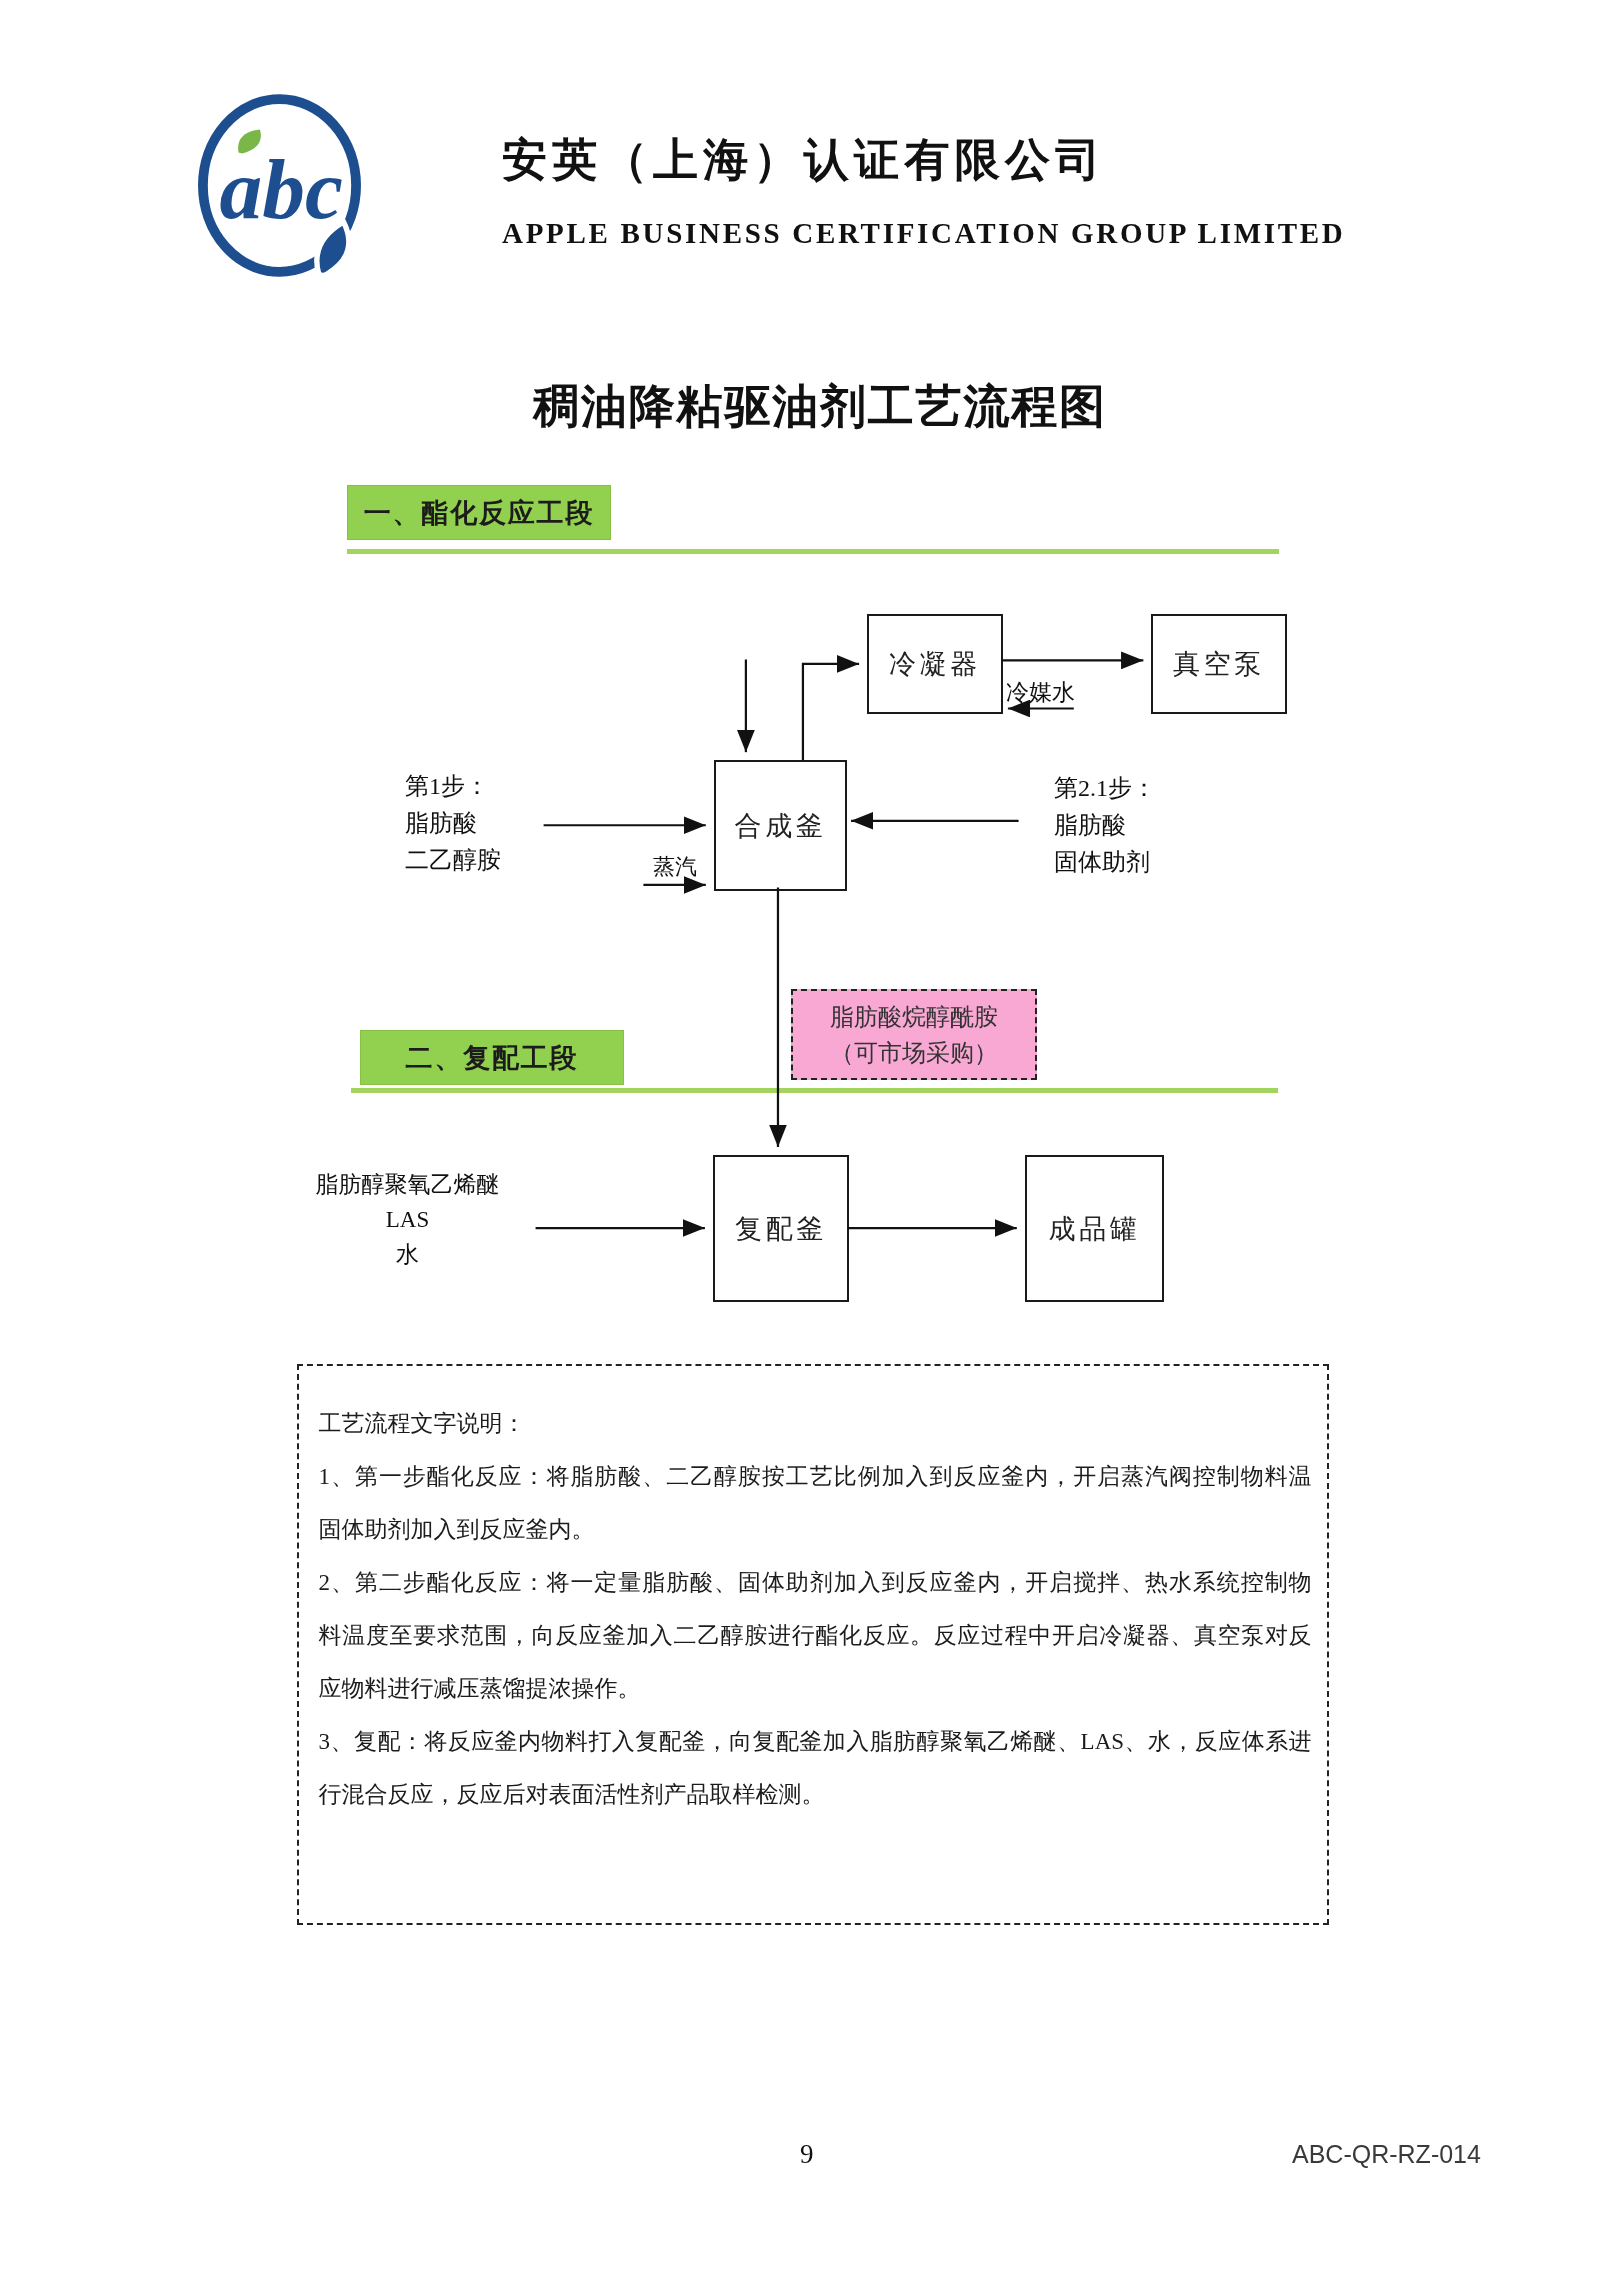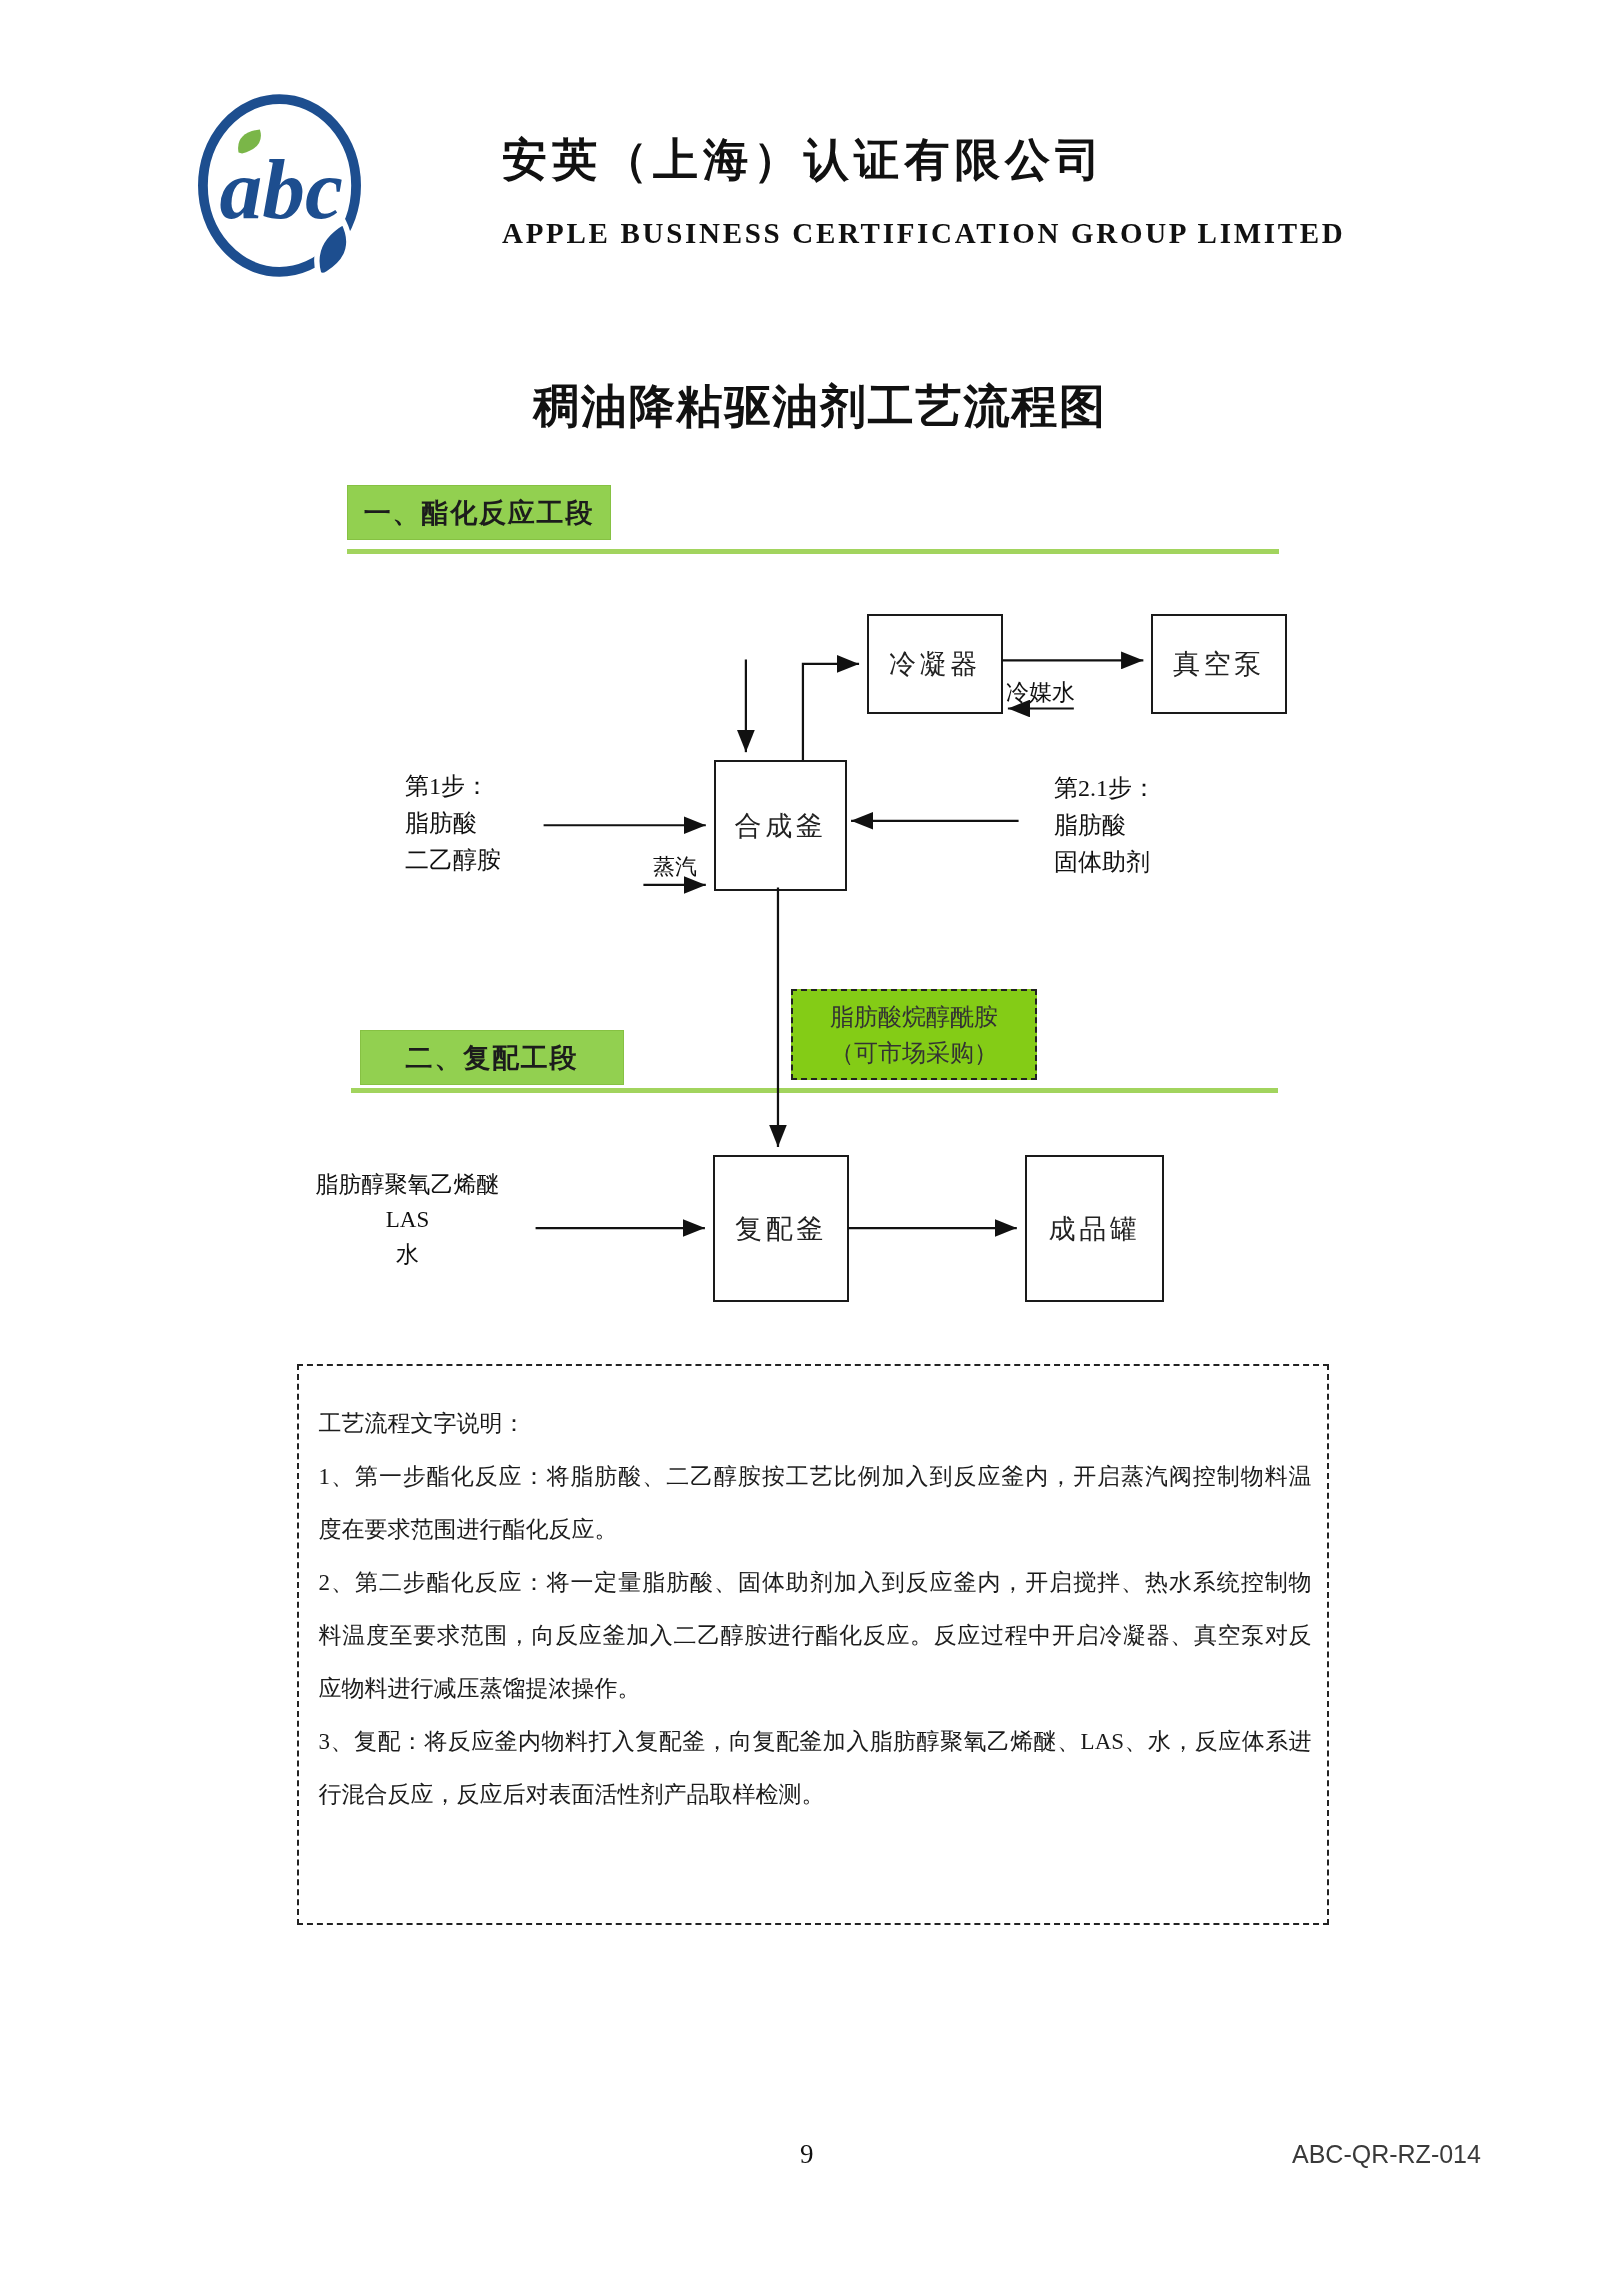--- a/index.html
+++ b/index.html
@@ -20,21 +20,21 @@
   .rule1{left:347px;top:549px;width:932px;}
   .rule2{left:351px;top:1088px;width:927px;}
   
   .fbox{background:#fff;border:2.7px solid #1a1a1a;display:flex;align-items:center;justify-content:center;
         font-size:27px;letter-spacing:3.6px;color:#222;z-index:2;}
   .b-condenser{left:867px;top:614px;width:132px;height:96px;}
   .b-pump{left:1151px;top:614px;width:132px;height:96px;}
   .b-synth{left:714px;top:760px;width:129px;height:127px;}
   .b-compound{left:713px;top:1155px;width:132px;height:143px;}
   .b-tank{left:1025px;top:1155px;width:135px;height:143px;}
-  .dashed-note{left:791px;top:989px;width:242px;height:87px;border:2.7px dashed #222;background:#84cc16;
+  .dashed-note{left:791px;top:989px;width:242px;height:87px;border:2.7px dashed #222;background:#f9a8d4;
                display:flex;flex-direction:column;align-items:center;justify-content:center;
                font-size:24px;line-height:36px;color:#333;z-index:2;}
   
   .flabel{font-size:24px;line-height:39px;color:#111;z-index:2;}
   .l-step22{left:548px;top:634px;}
   .l-step1{left:405px;top:768px;line-height:37px;}
   .l-step21{left:1054px;top:770px;line-height:37px;}
   .l-coolant{left:1006px;top:679px;font-size:23px;line-height:27px;}
   .l-steam{left:653px;top:854px;font-size:22px;line-height:25px;}
   .l-sec2in{left:299px;top:1167px;width:217px;text-align:center;font-size:23px;line-height:35px;}
@@ -115,21 +115,21 @@
     <path d="M722,993 H792" stroke="#111" stroke-width="2.5" fill="none" marker-end="url(#ah)"></path>
     <path d="M873,996 V1287" stroke="#111" stroke-width="2.5" fill="none" marker-end="url(#ah)"></path>
     <path d="M601,1378 H791" stroke="#111" stroke-width="2.5" fill="none" marker-end="url(#ah)"></path>
     <path d="M952,1378 H1141" stroke="#111" stroke-width="2.5" fill="none" marker-end="url(#ah)"></path>
   </svg>
 
   <div class="abs notes-box">
     <div class="notes-inner">
       <div class="nline">工艺流程文字说明：</div>
       <div class="nline full">1、第一步酯化反应：将脂肪酸、二乙醇胺按工艺比例加入到反应釜内，开启蒸汽阀控制物料温</div>
-      <div class="nline">度在要求范围进行酯化反应。</div>
+      <div class="nline">固体助剂加入到反应釜内。</div>
       <div class="nline full">2、第二步酯化反应：将一定量脂肪酸、固体助剂加入到反应釜内，开启搅拌、热水系统控制物</div>
       <div class="nline full">料温度至要求范围，向反应釜加入二乙醇胺进行酯化反应。反应过程中开启冷凝器、真空泵对反</div>
       <div class="nline">应物料进行减压蒸馏提浓操作。</div>
       <div class="nline full">3、复配：将反应釜内物料打入复配釜，向复配釜加入脂肪醇聚氧乙烯醚、LAS、水，反应体系进</div>
       <div class="nline">行混合反应，反应后对表面活性剂产品取样检测。</div>
     </div>
   </div>
 
   <div class="abs pageno">9</div>
   <div class="abs doccode">ABC-QR-RZ-014</div>

